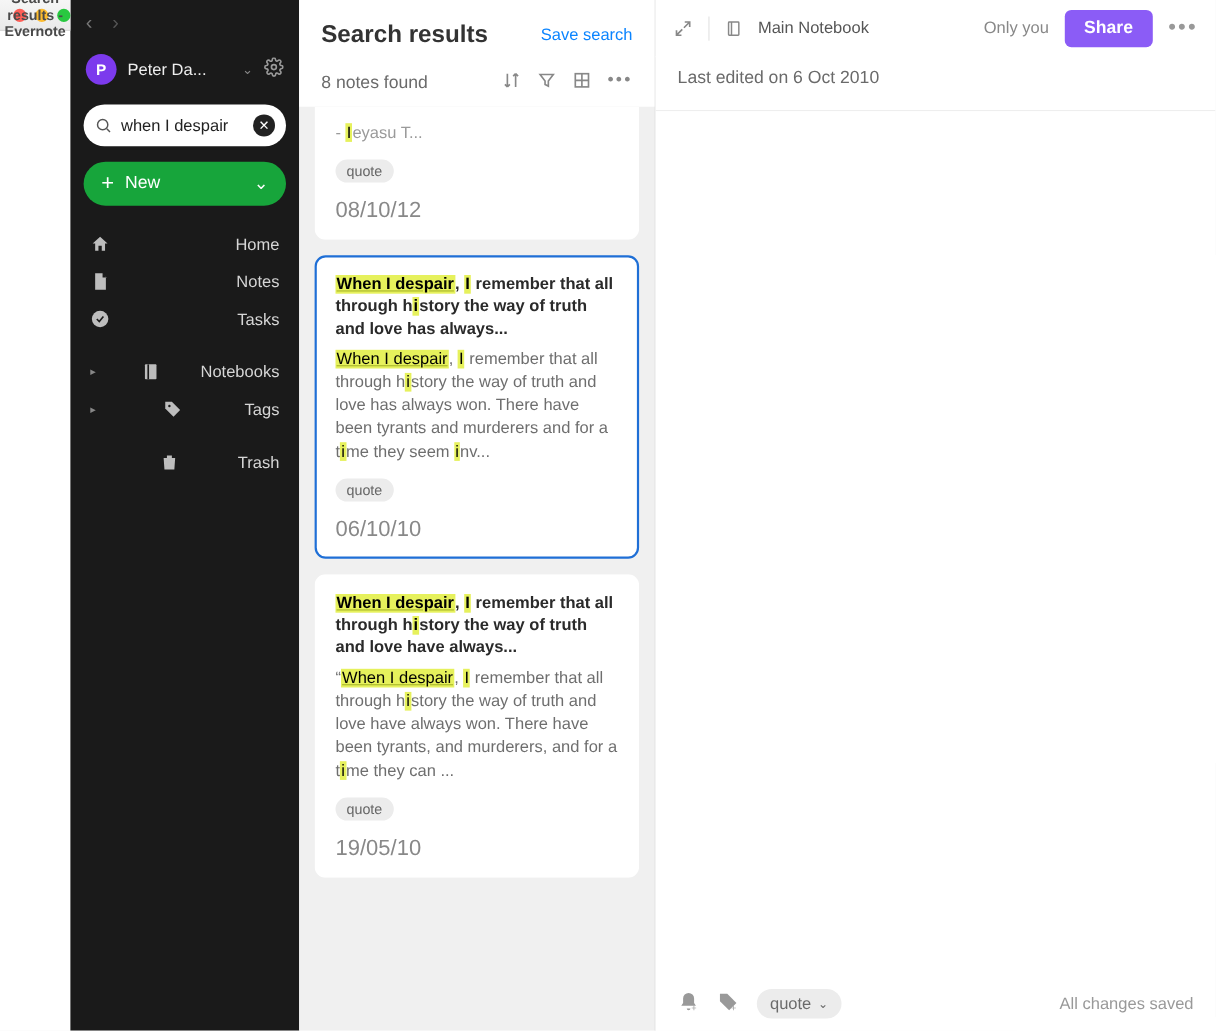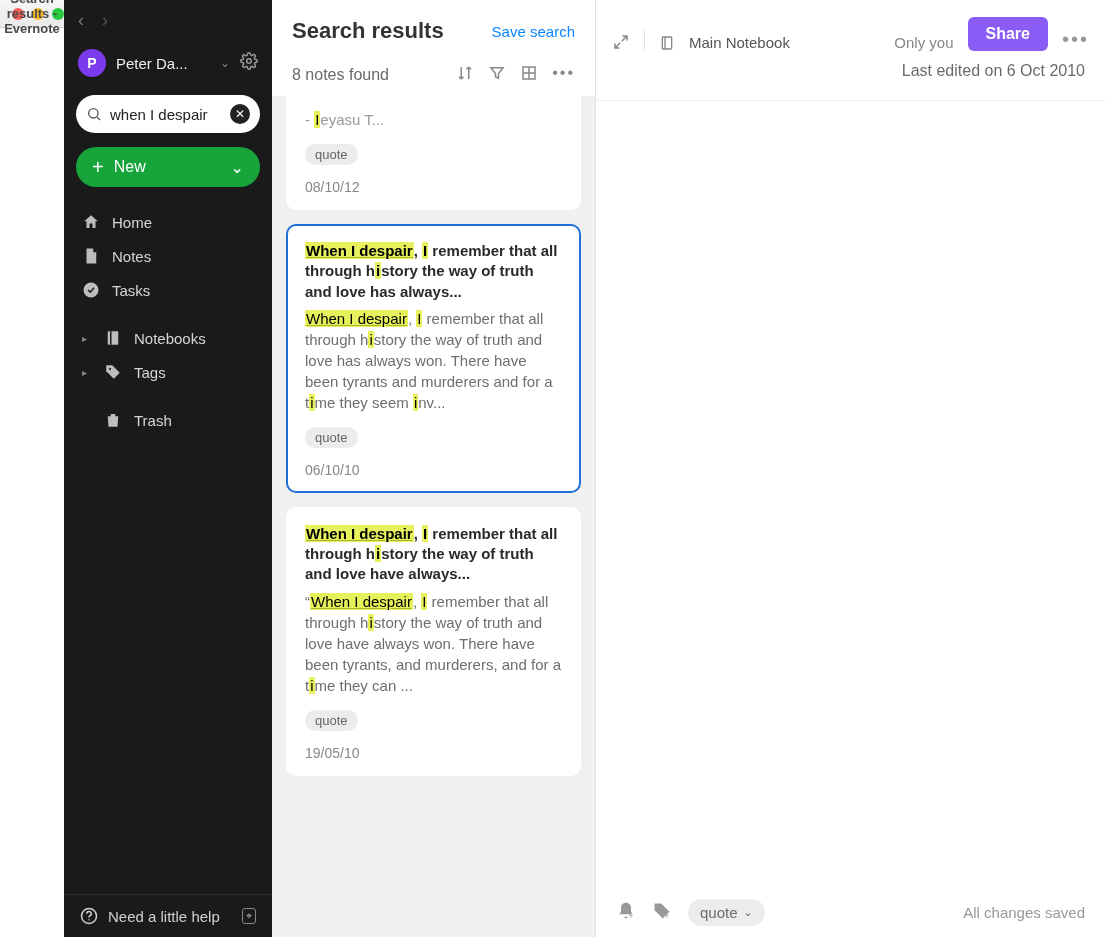--- a/index.html
+++ b/index.html
@@ -21,21 +21,21 @@
 .user-name { flex: 1; color: #eee; font-size: 15px; white-space: nowrap; overflow: hidden; text-overflow: ellipsis; }
 .user-chevron { color: #888; font-size: 12px; }
 .gear { color: #999; font-size: 16px; }
 .search-pill { margin: 4px 12px 14px 12px; background: #fff; border-radius: 20px; height: 38px; display: flex; align-items: center; padding: 0 10px; gap: 8px; }
 .search-pill svg { flex-shrink: 0; }
 .search-pill input { flex: 1; border: none; outline: none; font-size: 15px; color: #222; background: transparent; min-width: 0; }
 .clear-x { width: 20px; height: 20px; border-radius: 50%; background: #222; color: #fff; display: flex; align-items: center; justify-content: center; font-size: 12px; cursor: pointer; flex-shrink: 0; }
 .new-btn { margin: 0 12px 18px 12px; background: #17a53b; color: #fff; border-radius: 22px; height: 40px; display: flex; align-items: center; padding: 0 16px; gap: 10px; font-size: 16px; font-weight: 500; cursor: pointer; }
 .new-btn .spacer { flex: 1; }
 .nav-list { padding: 0 0 16px 0; }
-.nav-item { display: flex; align-items: center; gap: 12px; padding: 8px 18px; color: #d6d6d6; font-size: 15px; cursor: pointer; }
+.nav-item { display: flex; align-items: center; gap: 12px; padding: 8px 18px; color: #d6d6d6; font-size: 15px; cursor: pointer; justify-content: space-between; }
 .nav-item svg, .nav-item .icon-ph { width: 18px; flex-shrink: 0; color: #bdbdbd; }
 .nav-item .caret { width: 10px; color: #888; font-size: 10px; }
 .nav-sep { height: 14px; }
 .sidebar-footer { margin-top: auto; border-top: 1px solid #2c2c2c; padding: 12px 16px; display: flex; align-items: center; gap: 10px; color: #d0d0d0; font-size: 15px; }
 .sidebar-footer .end { margin-left: auto; border: 1px solid #888; border-radius: 3px; font-size: 10px; padding: 1px 3px; color: #bbb; }
 
 .list-col { width: 324px; background: #f0f0f0; border-right: 1px solid #e2e2e2; display: flex; flex-direction: column; min-height: 0; }
 .list-header { padding: 18px 20px 10px 20px; background: #fff; }
 .list-header-row1 { display: flex; align-items: center; justify-content: space-between; }
 .list-title { font-size: 22px; font-weight: 600; color: #333; }
@@ -45,34 +45,34 @@
 .header-icons { display: flex; gap: 14px; color: #888; }
 .header-icons span { cursor: pointer; }
 .list-scroll { flex: 1; overflow-y: auto; padding: 0 14px 14px 14px; }
 .card { background: #fff; border-radius: 10px; padding: 16px 18px 14px 18px; margin-top: 14px; border: 1px solid transparent; cursor: pointer; }
 .card.partial { margin-top: 0; border-top-left-radius: 0; border-top-right-radius: 0; padding-top: 6px; }
 .card.selected { border: 2px solid #1f6fd6; padding: 15px 17px 13px 17px; }
 .card-title { font-weight: 700; font-size: 15px; color: #2a2a2a; line-height: 1.35; }
 .card-body { color: #6e6e6e; font-size: 15px; line-height: 1.4; margin-top: 6px; }
 .card-body.dim { color: #9a9a9a; }
 .tag-pill { display: inline-block; background: #ececec; color: #666; font-size: 13px; border-radius: 12px; padding: 3px 10px; margin-top: 14px; }
-.card-date { color: #888; font-size: 14px; margin-top: 14px; }
+.card-date { color: #888; font-size: 20px; margin-top: 14px; }
 mark { background: #e6f15c; padding: 0 1px; }
 mark.u { text-decoration: underline; text-decoration-color: #a8b52a; }
 
 .detail-col { flex: 1; display: flex; flex-direction: column; background: #fff; min-width: 0; }
-.detail-toolbar { height: 52px; display: flex; align-items: flex-end; padding: 0 16px; gap: 14px; border-bottom: 1px solid #fff; }
+.detail-toolbar { height: 52px; display: flex; align-items: center; padding: 0 16px; gap: 14px; border-bottom: 1px solid #fff; }
 .tb-icon { color: #888; cursor: pointer; display: flex; align-items: center; }
 .tb-sep { width: 1px; height: 22px; background: #e2e2e2; }
 .notebook-label { color: #555; font-size: 15px; }
 .detail-toolbar .grow { flex: 1; }
 .only-you { color: #888; font-size: 15px; }
 .share-btn { background: #8b5cf6; color: #fff; border-radius: 6px; padding: 8px 18px; font-size: 16px; font-weight: 600; cursor: pointer; }
 .more-dots { color: #999; font-size: 20px; letter-spacing: 2px; cursor: pointer; }
-.detail-meta { padding: 10px 20px 20px 20px; color: #6a6a6a; font-size: 16px; border-bottom: 1px solid #eee; text-align: right; }
+.detail-meta { padding: 10px 20px 20px 20px; color: #6a6a6a; font-size: 16px; border-bottom: 1px solid #eee; }
 .detail-body { flex: 1; }
 .detail-footer { height: 50px; display: flex; align-items: center; padding: 0 20px; gap: 16px; color: #999; }
 .footer-icon { color: #999; cursor: pointer; }
 .footer-tag { background: #ececec; color: #6a6a6a; border-radius: 16px; padding: 5px 12px; font-size: 15px; display: flex; align-items: center; gap: 6px; cursor: pointer; }
 .detail-footer .grow { flex: 1; }
 .saved-status { color: #999; font-size: 15px; }
 </style>
 </head>
 <body>
 
@@ -161,29 +161,20 @@
         <div class="nav-sep"></div>
         <div class="nav-item">
           <span class="caret" style="visibility:hidden">▸</span>
           <svg viewBox="0 0 24 24" width="18" height="18" fill="currentColor">
               <path d="M5 7h14l-1 14H6zM9 4h6v3H9zM3 7h18"></path>
             </svg>
           <span>Trash</span>
         </div>
       </div>
 
-      <div class="sidebar-footer">
-        <svg width="18" height="18" viewBox="0 0 24 24" fill="currentColor">
-            <circle cx="12" cy="12" r="10" fill="none" stroke="currentColor" stroke-width="2"></circle>
-            <path d="M9 9a3 3 0 1 1 4 2.8c-.7.4-1 1-1 1.7V14" fill="none" stroke="currentColor" stroke-width="2"></path>
-            <circle cx="12" cy="17" r="1"></circle>
-          </svg>
-        <span>Need a little help</span>
-        <span class="end">⌖</span>
-      </div>
     </div>
 
     <div class="list-col">
       <div class="list-header">
         <div class="list-header-row1">
           <div class="list-title">Search results</div>
           <div class="save-search">Save search</div>
         </div>
         <div class="list-header-row2">
           <div class="count">8 notes found</div>

